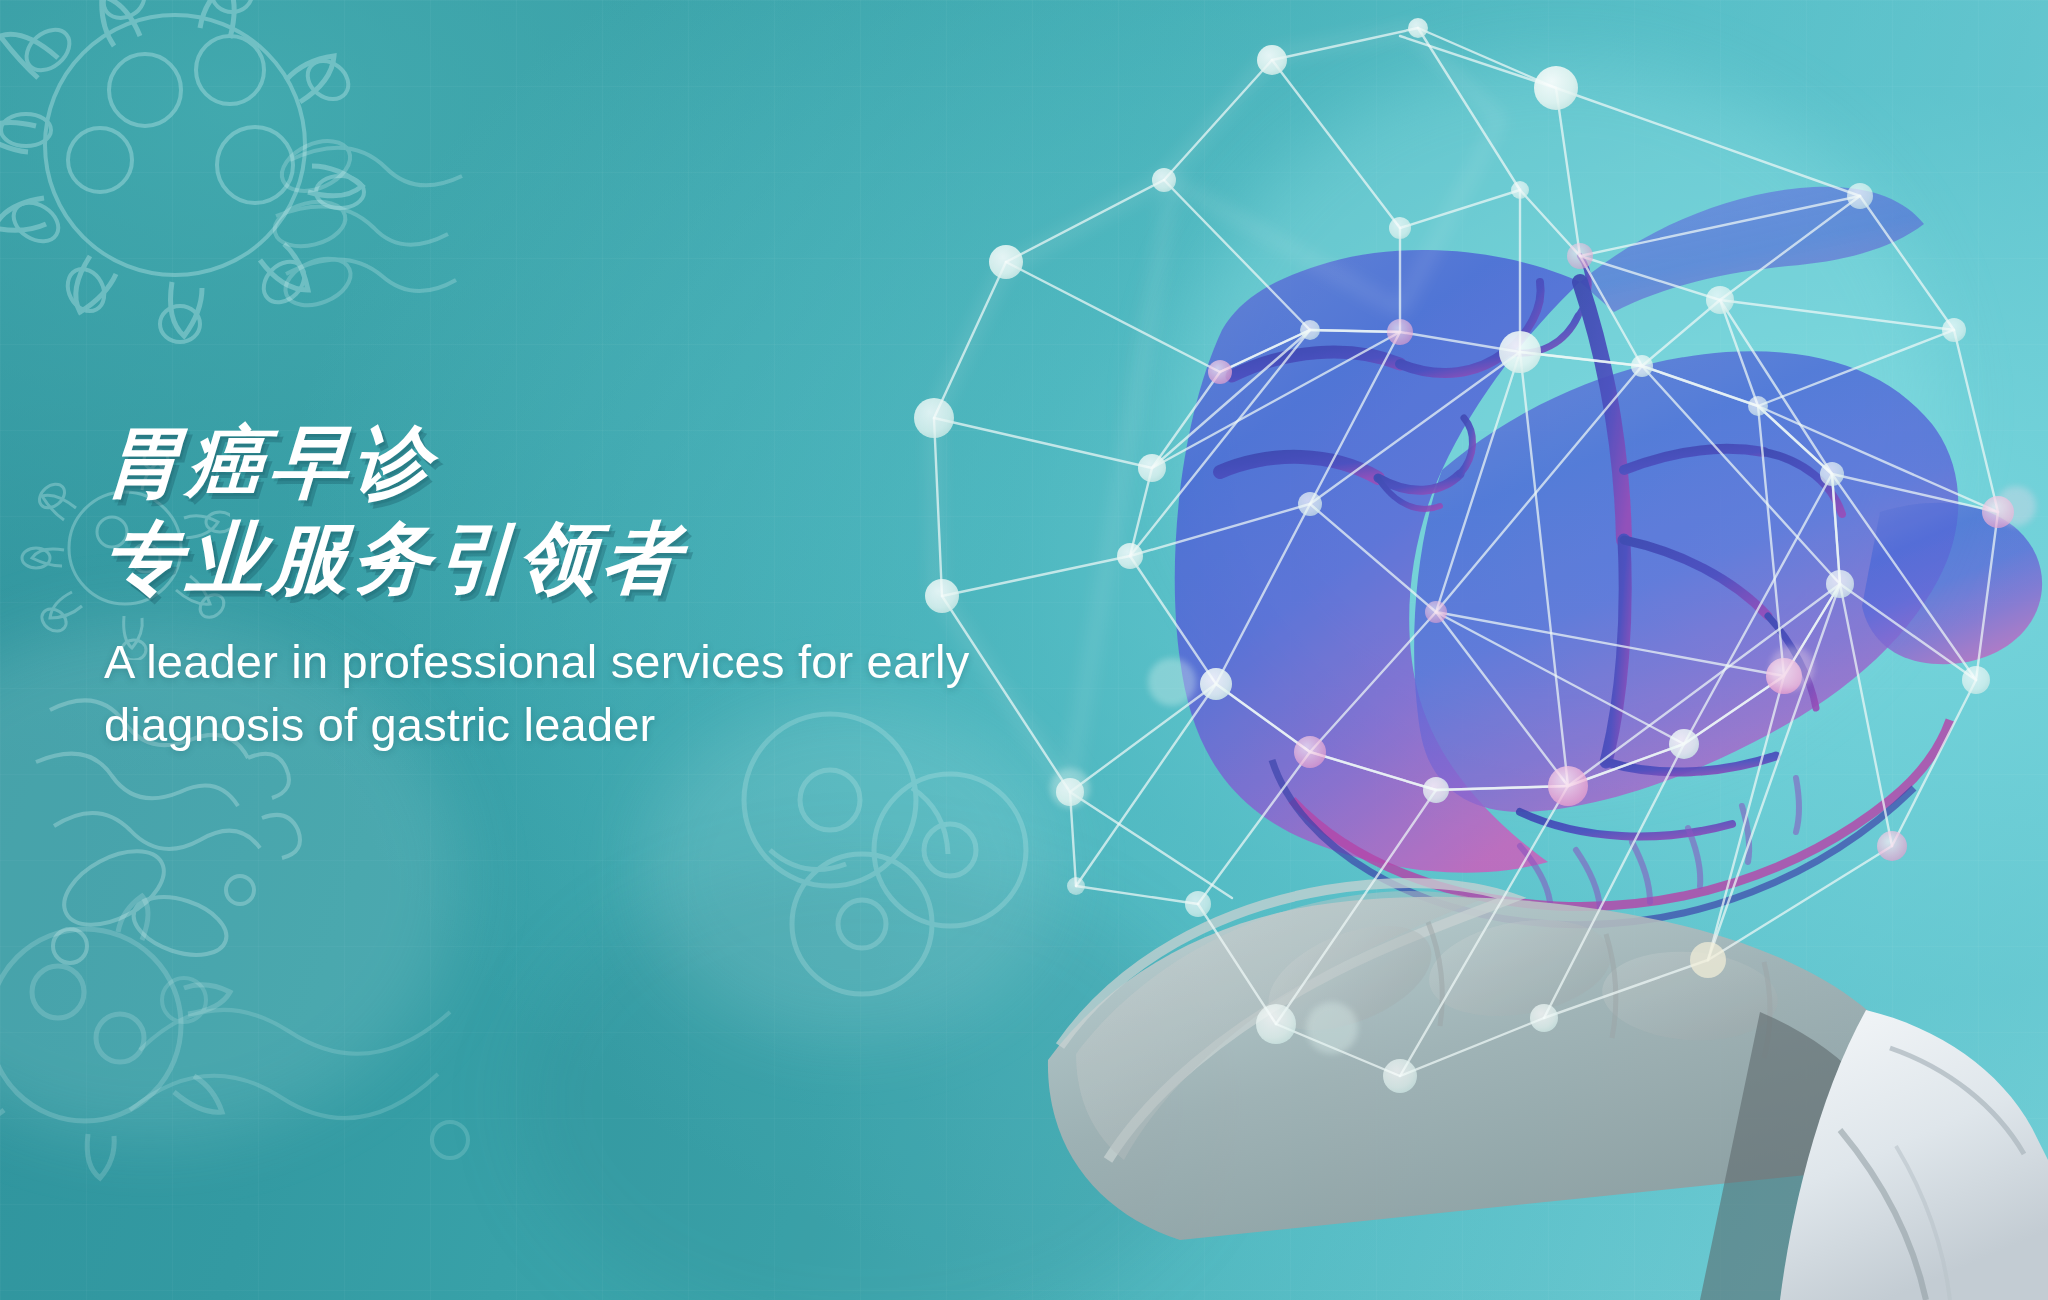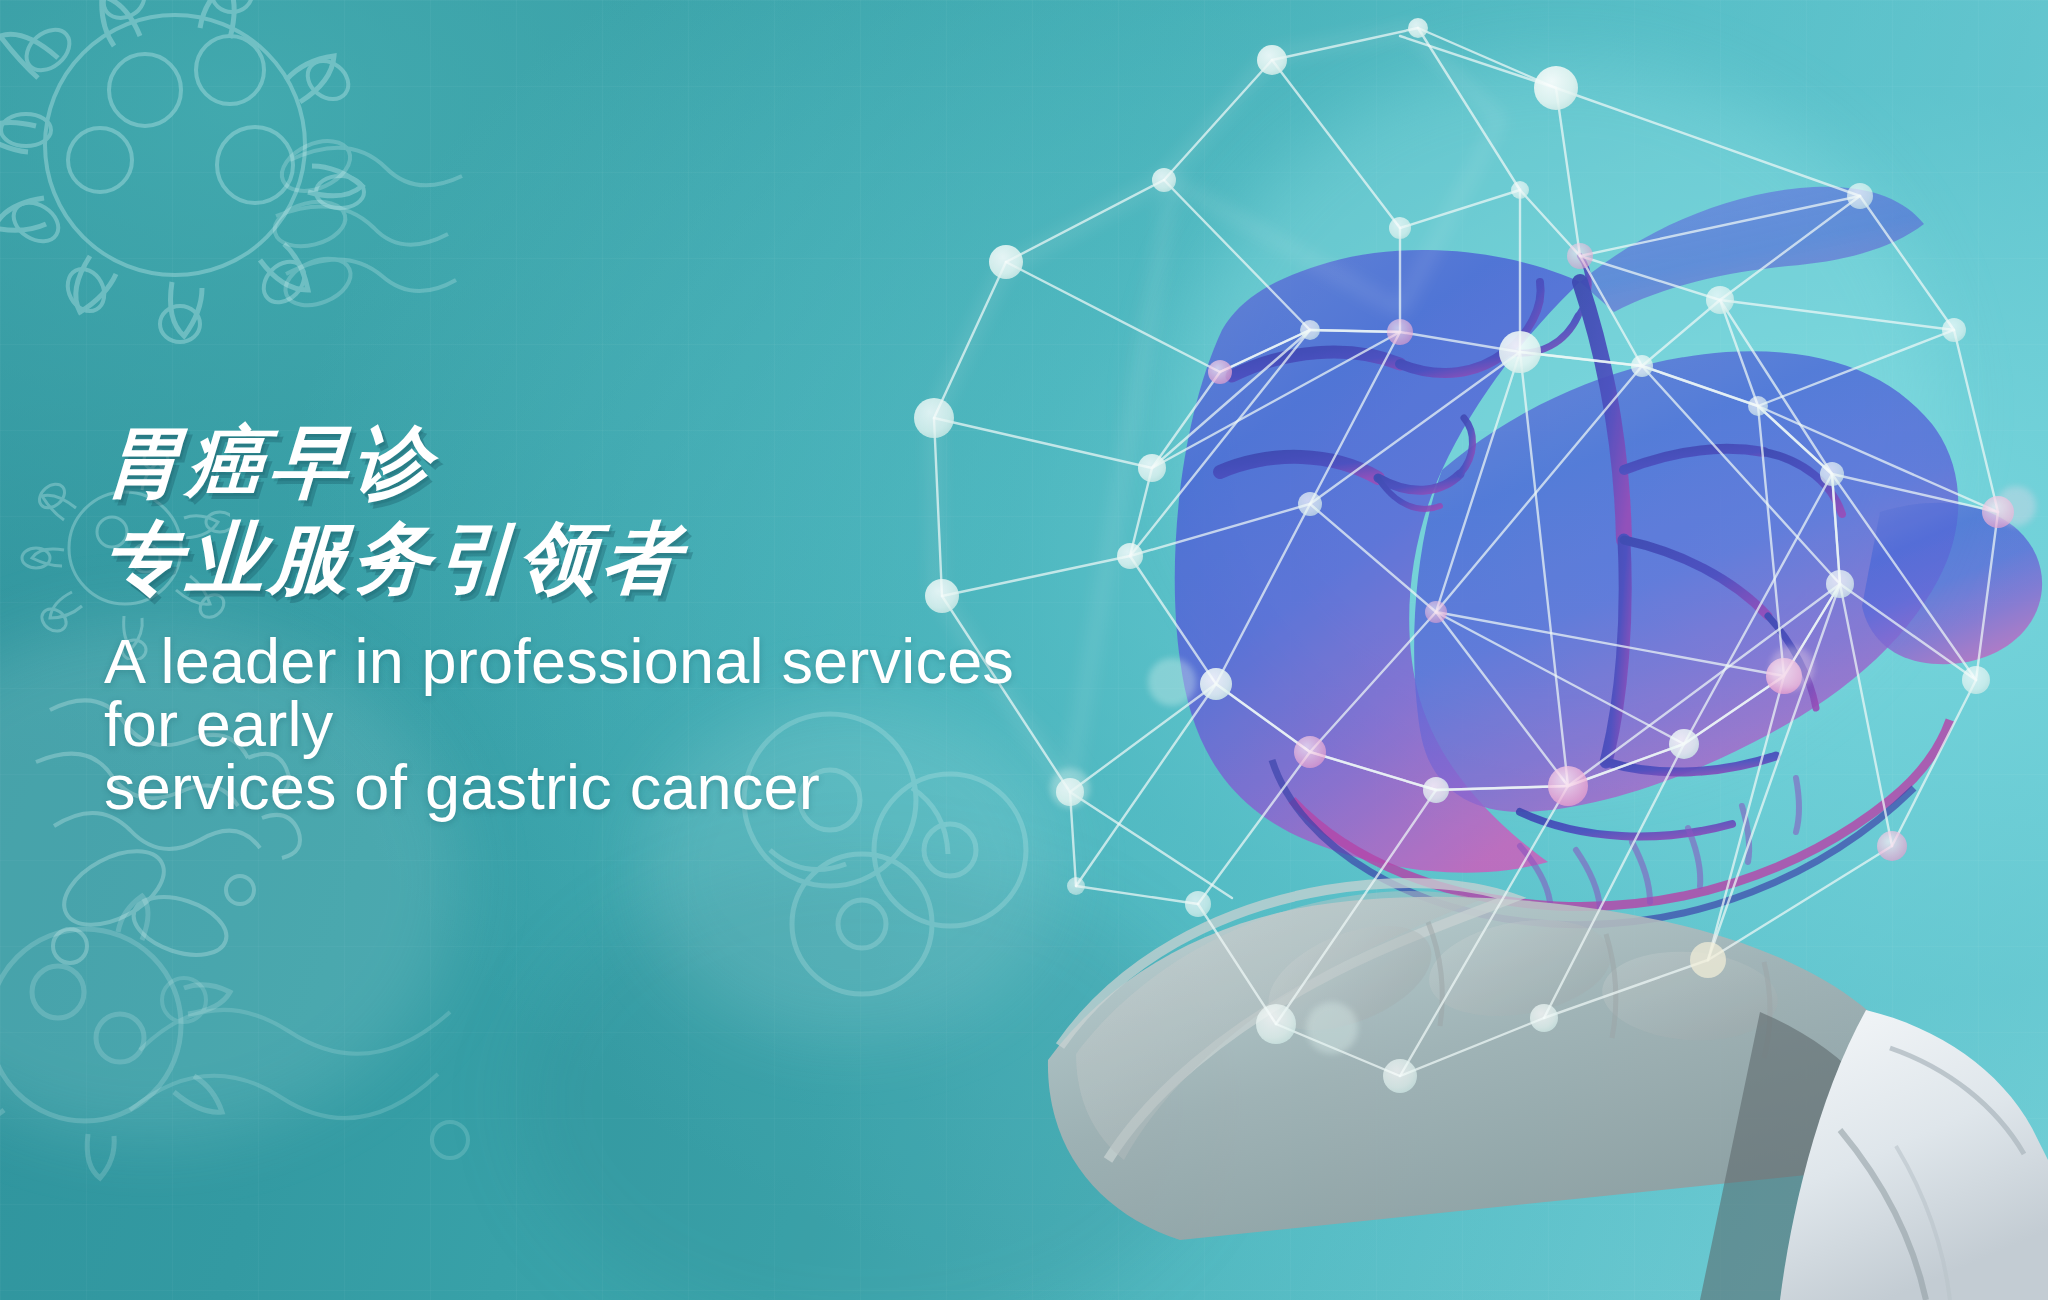--- a/index.html
+++ b/index.html
@@ -62,21 +62,21 @@
     transform:skewX(-3deg);
     transform-origin:left center;
   }
   .zh.l2{ margin-top:12px; }
 
   .en{
     margin-top:30px;
     color:#ffffff;
     font-family:"Liberation Sans", sans-serif;
     font-weight:normal;
-    font-size:63px;
+    font-size:47px;
     line-height:63px;
     letter-spacing:.2px;
     text-shadow:0 2px 6px rgba(18,78,90,.28);
   }
 
   
   #art{
     position:absolute;
     left:880px; top:0;
     width:1168px; height:1300px;
@@ -213,21 +213,21 @@
           <circle cx="330" cy="210" r="18"></circle>
       </g>
     </svg>
 
   </div>
 
   <div id="copy">
     <div class="zh l1">胃癌早诊</div>
     <div class="zh l2">专业服务引领者</div>
     <div class="en">A leader in professional services for early</div>
-    <div class="en" style="margin-top:0">services of gastric cancer</div>
+    <div class="en" style="margin-top:0">diagnosis of gastric leader</div>
   </div>
 
   <div id="art">
     <svg viewBox="0 0 1168 1300" xmlns="http://www.w3.org/2000/svg">
       <defs>
         <linearGradient id="gStomach" x1="0.25" y1="0" x2="0.72" y2="1">
           <stop offset="0%" stop-color="#5d6fd6"></stop>
           <stop offset="22%" stop-color="#4a62d6"></stop>
           <stop offset="48%" stop-color="#5a62d8"></stop>
           <stop offset="72%" stop-color="#8a5fd0"></stop>

